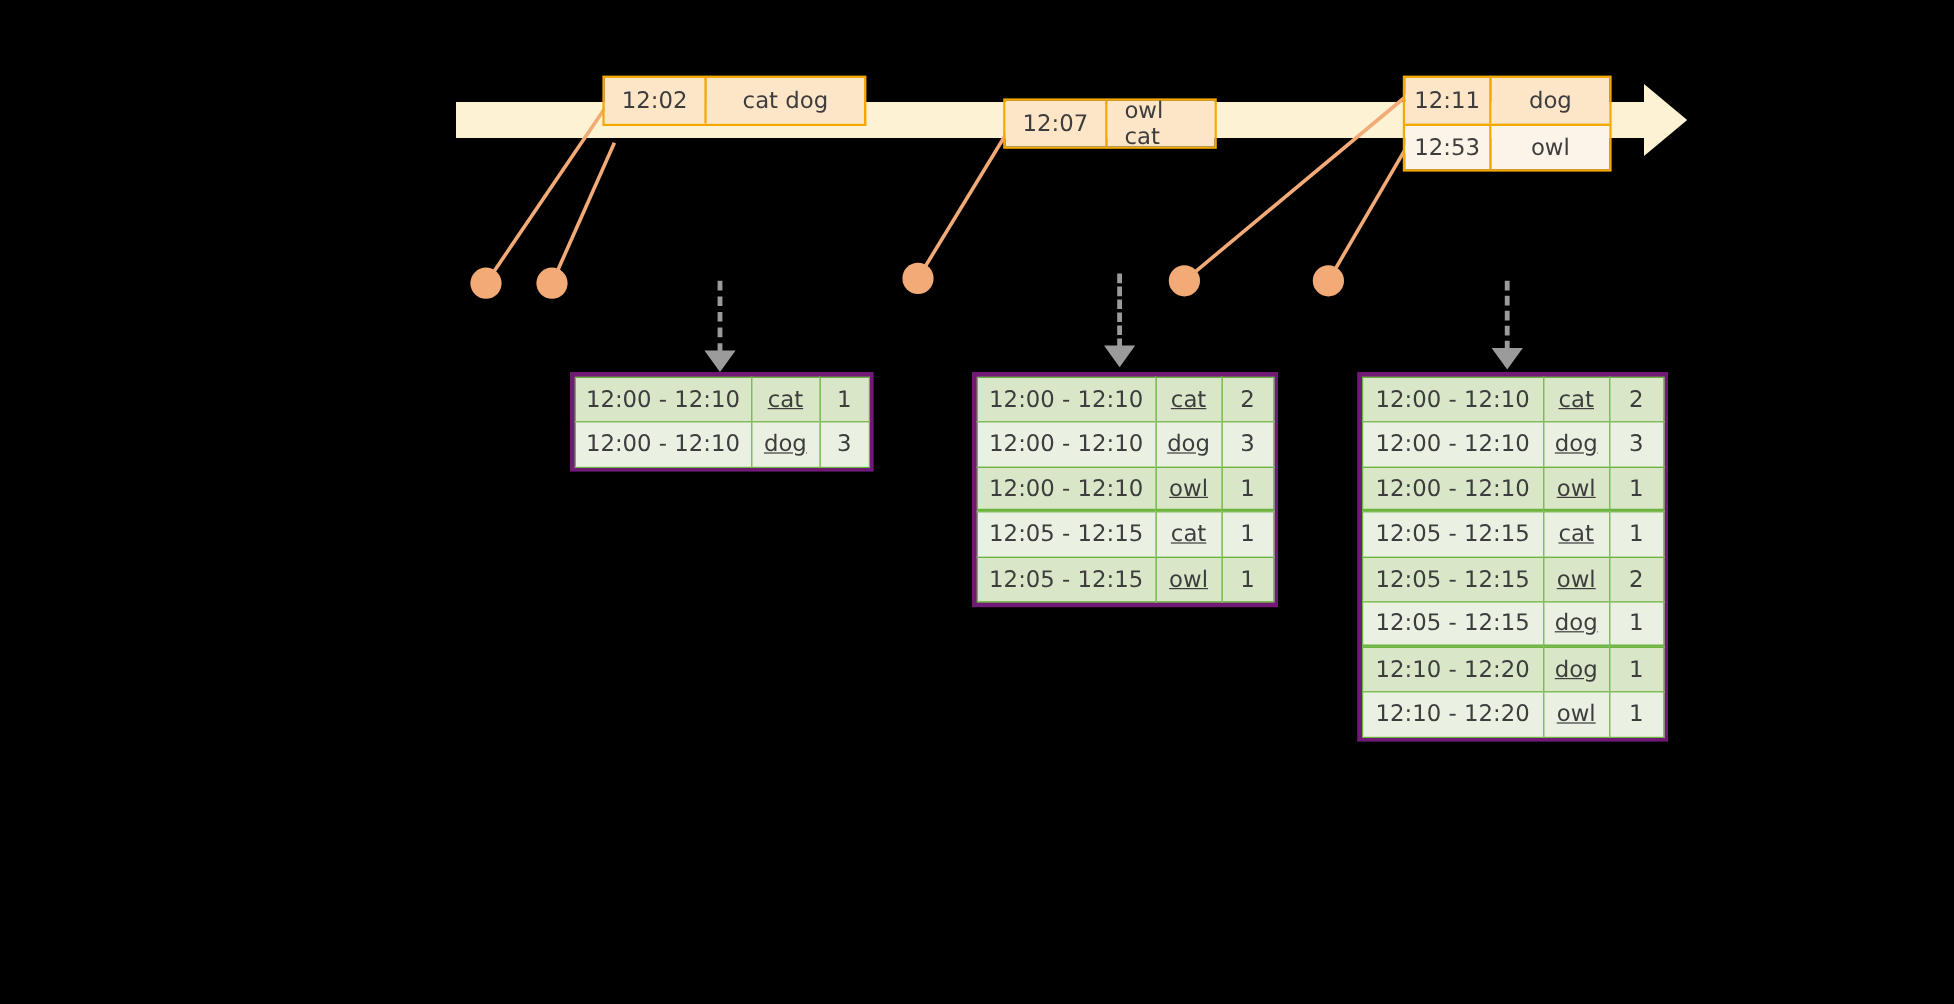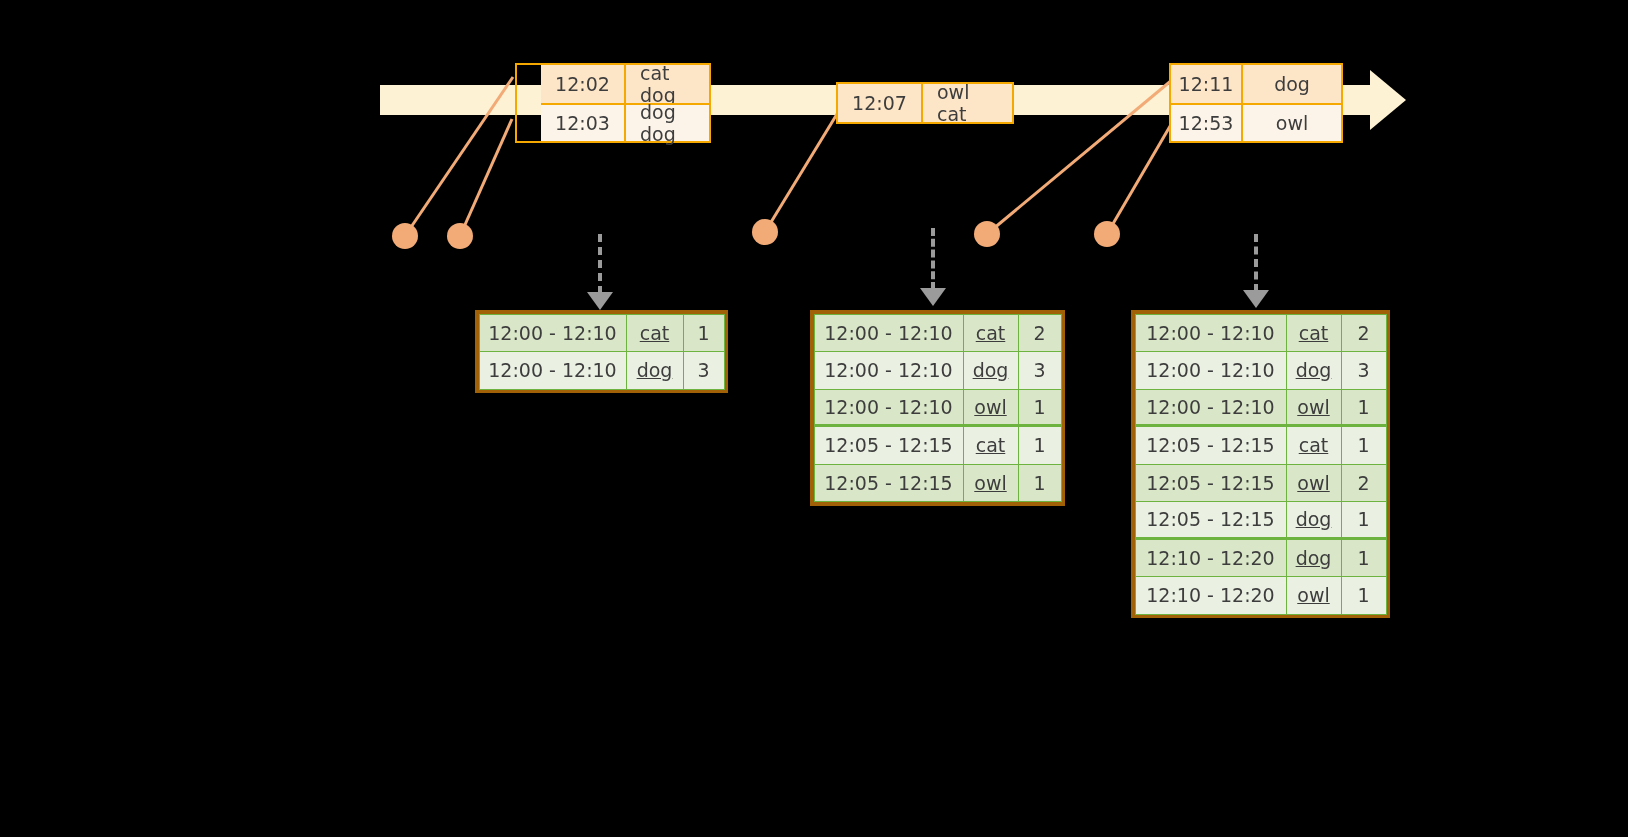--- a/index.html
+++ b/index.html
@@ -73,21 +73,21 @@
     align-items: center;
     justify-content: center;
     font-size: 19px;
     color: #3d3d3d;
     box-sizing: border-box;
     padding: 0 14px;
   }
   .shade-dark .event-time, .shade-dark .event-words { background: #fde5c8; }
   .shade-light .event-time, .shade-light .event-words { background: #fdf4e9; }
 
-  #eg-1 { left: 515px; top: 63px; width: 196px; padding-left: 24px; }
+  #eg-1 { left: 502px; top: 63px; width: 220px; }
   #eg-2 { left: 836px; top: 82px; width: 178px; }
   #eg-3 { left: 1169px; top: 63px; width: 174px; }
   #eg-3 .event-time { width: 72px; }
 
   
   .dot {
     position: absolute;
     width: 26px; height: 26px;
     border-radius: 50%;
     background: #f2ab77;
@@ -103,21 +103,21 @@
     position: absolute;
     width: 0; height: 0;
     border-left: 13px solid transparent;
     border-right: 13px solid transparent;
     border-top: 18px solid #9b9b9b;
   }
 
   
   .result-table {
     position: absolute;
-    border: 4px solid #a16207;
+    border: 4px solid #701a75;
     box-sizing: border-box;
     display: flex;
     flex-direction: column;
   }
   .rt-row {
     display: flex;
     height: 37.5px;
     box-sizing: border-box;
   }
   .rt-cell {
@@ -171,24 +171,20 @@
   <div class="dot" style="left:447px;  top:223px"></div>
   <div class="dot" style="left:752px;  top:219px"></div>
   <div class="dot" style="left:974px;  top:221px"></div>
   <div class="dot" style="left:1094px; top:221px"></div>
 
   <div class="event-group" id="eg-1">
     <div class="event-row shade-dark">
       <div class="event-time">12:02</div>
       <div class="event-words">cat dog</div>
     </div>
-    <div class="event-row shade-light">
-      <div class="event-time">12:03</div>
-      <div class="event-words">dog dog</div>
-    </div>
   </div>
 
   <div class="event-group" id="eg-2">
     <div class="event-row shade-dark">
       <div class="event-time">12:07</div>
       <div class="event-words">owl cat</div>
     </div>
   </div>
 
   <div class="event-group" id="eg-3">

